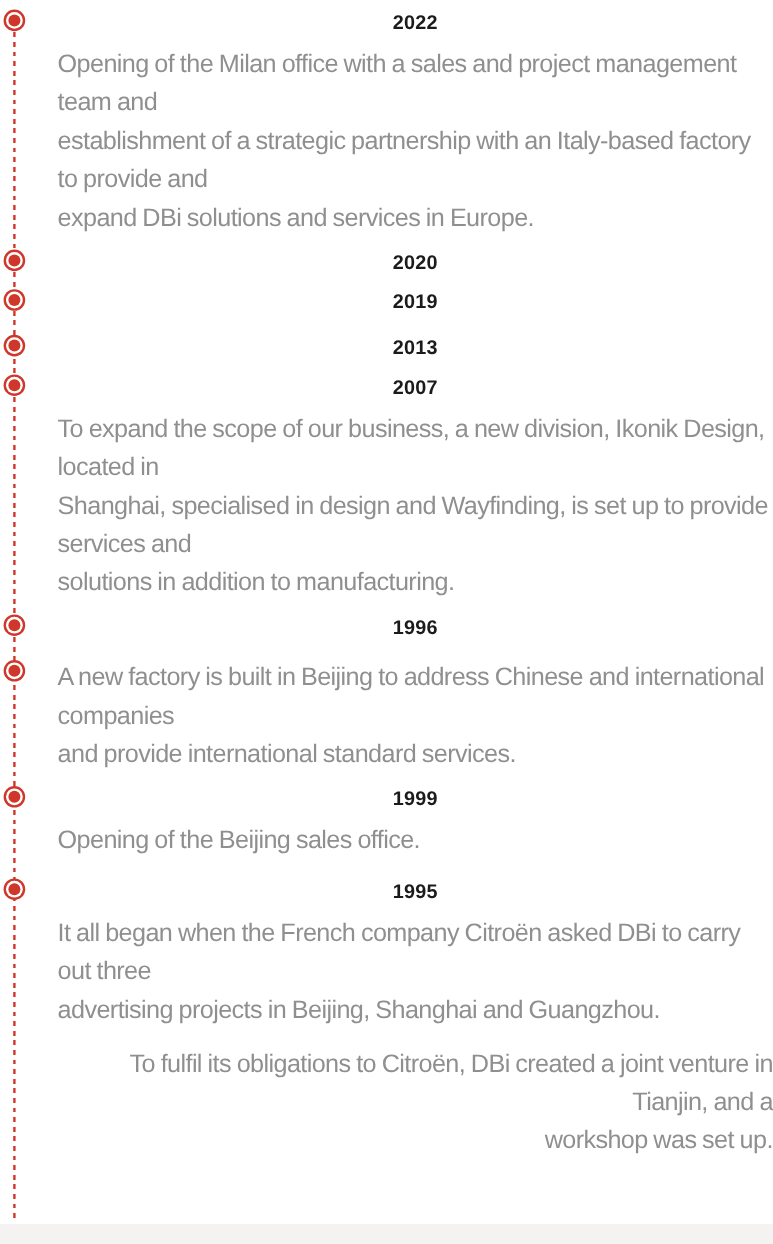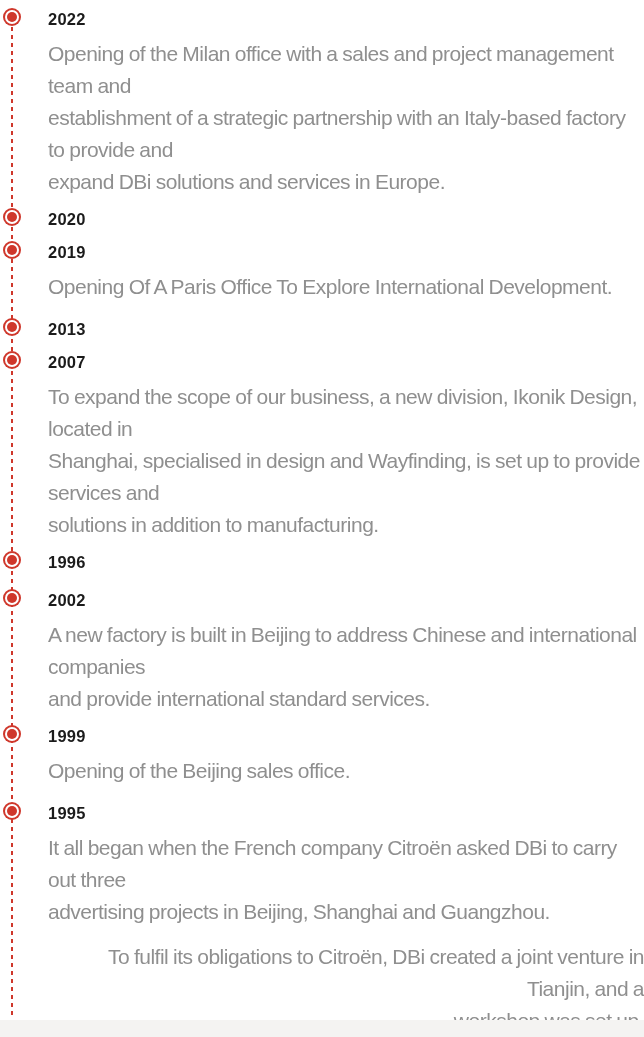--- a/index.html
+++ b/index.html
@@ -34,20 +34,21 @@
     left:-41px;top:5px;
     width:10px;height:10px;border-radius:50%;
     background:var(--accent);
     box-shadow:0 0 0 2px #ffffff, 0 0 0 4px var(--accent);
   }
   .year{
     margin:0 0 7px 0;
     font-size:16.5px;line-height:24px;font-weight:bold;
     color:var(--heading);
     letter-spacing:0.2px;
+    text-align:center;
   }
   .paras p{
     margin:0;
     width:596px;
     font-size:21px;line-height:32px;
     color:var(--body);
     letter-spacing:-0.5px;word-spacing:-0.6px;
     white-space:pre-line;
   }
   .paras p + p{margin-top:13px;text-align:right;}
@@ -73,23 +74,20 @@
   </section>
 
   <section class="entry">
     <span class="marker"></span>
     <h3 class="year">2020</h3>
   </section>
 
   <section class="entry short">
     <span class="marker"></span>
     <h3 class="year">2019</h3>
-    <div class="paras">
-          <p>Opening Of A Paris Office To Explore International Development.</p>
-        </div>
   </section>
 
   <section class="entry">
     <span class="marker"></span>
     <h3 class="year">2013</h3>
   </section>
 
   <section class="entry">
     <span class="marker"></span>
     <h3 class="year">2007</h3>
@@ -100,21 +98,20 @@
         </div>
   </section>
 
   <section class="entry short">
     <span class="marker"></span>
     <h3 class="year">1996</h3>
   </section>
 
   <section class="entry">
     <span class="marker"></span>
-    <h3 class="year">2002</h3>
     <div class="paras">
           <p>A new factory is built in Beijing to address Chinese and international companies
 and provide international standard services.</p>
         </div>
   </section>
 
   <section class="entry short">
     <span class="marker"></span>
     <h3 class="year">1999</h3>
     <div class="paras">

